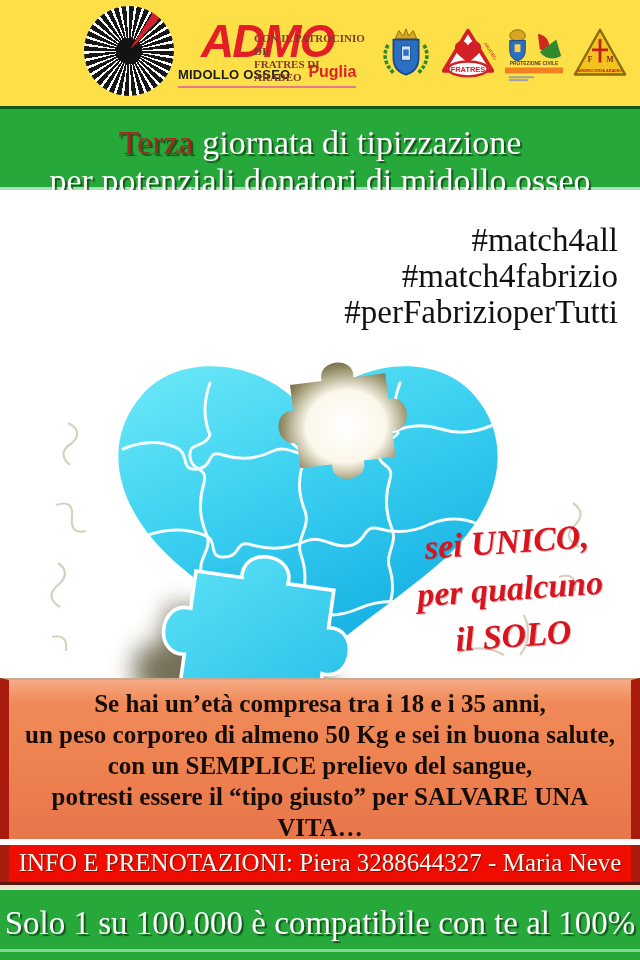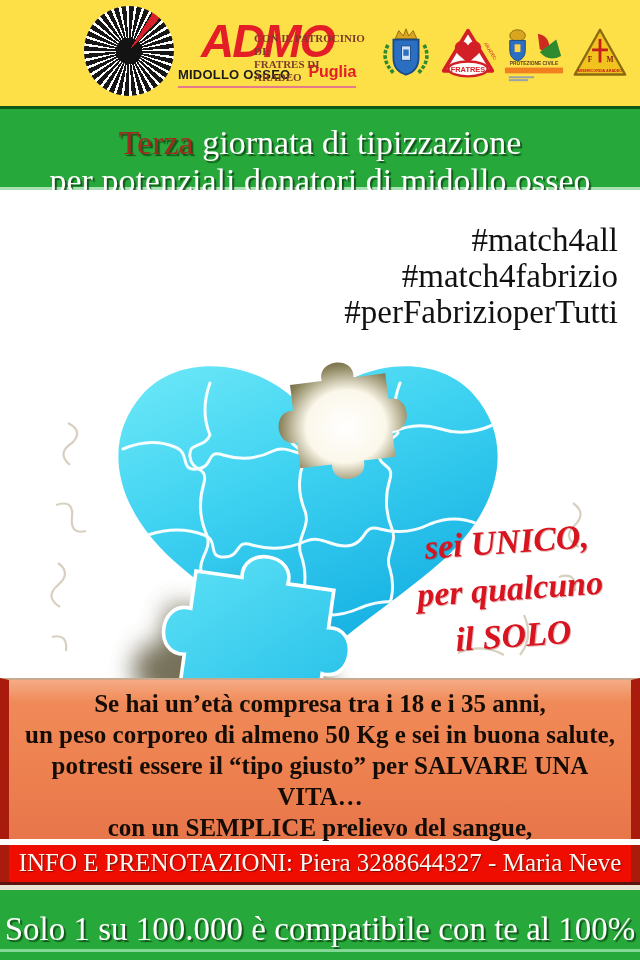--- a/index.html
+++ b/index.html
@@ -95,21 +95,21 @@
     color:#fdf6ee; text-align:center; font-size:25px; line-height:35px;
     text-shadow:1px 1px 1px rgba(90,10,5,.7);
   }
   .sep { position:absolute; top:882px; left:0; width:640px; height:8px;
     background:linear-gradient(180deg,#5a1510 0 3px,#e9e5d2 3px 8px); }
 
   
   .footer {
     position:absolute; top:890px; left:0; width:640px; height:70px;
     background:#27a83a; color:#fff; text-align:center;
-    font-size:33px; padding-top:21px;
+    font-size:33px; padding-top:15px;
     text-shadow:2px 2px 1px rgba(15,70,20,.85);
   }
   .footer-line { position:absolute; bottom:8px; left:0; width:640px; height:3px; background:#84d794; }
 </style>
 </head>
 <body>
 
 <div class="flyer">
 
   <div class="header">
@@ -246,22 +246,22 @@
     <div class="slogan">
       <div>sei UNICO,</div>
       <div>per qualcuno</div>
       <div>il SOLO</div>
     </div>
   </div>
 
   <div class="orange">
     <div>Se hai un’età compresa tra i 18 e i 35 anni,</div>
     <div>un peso corporeo di almeno 50 Kg e sei in buona salute,</div>
+    <div>con un SEMPLICE prelievo del sangue,</div>
     <div>potresti essere il “tipo giusto” per SALVARE UNA VITA…</div>
-    <div>con un SEMPLICE prelievo del sangue,</div>
     <div><span>forse proprio quella di…</span><span class="name">Fabrizio</span></div>
   </div>
 
   <div class="infobar">INFO E PRENOTAZIONI: Piera 3288644327 - Maria Neve 3296574627</div>
   <div class="sep"></div>
 
   <div class="footer">
     <span>Solo 1 su 100.000 è compatibile con te al 100%</span>
     <div class="footer-line"></div>
   </div>

